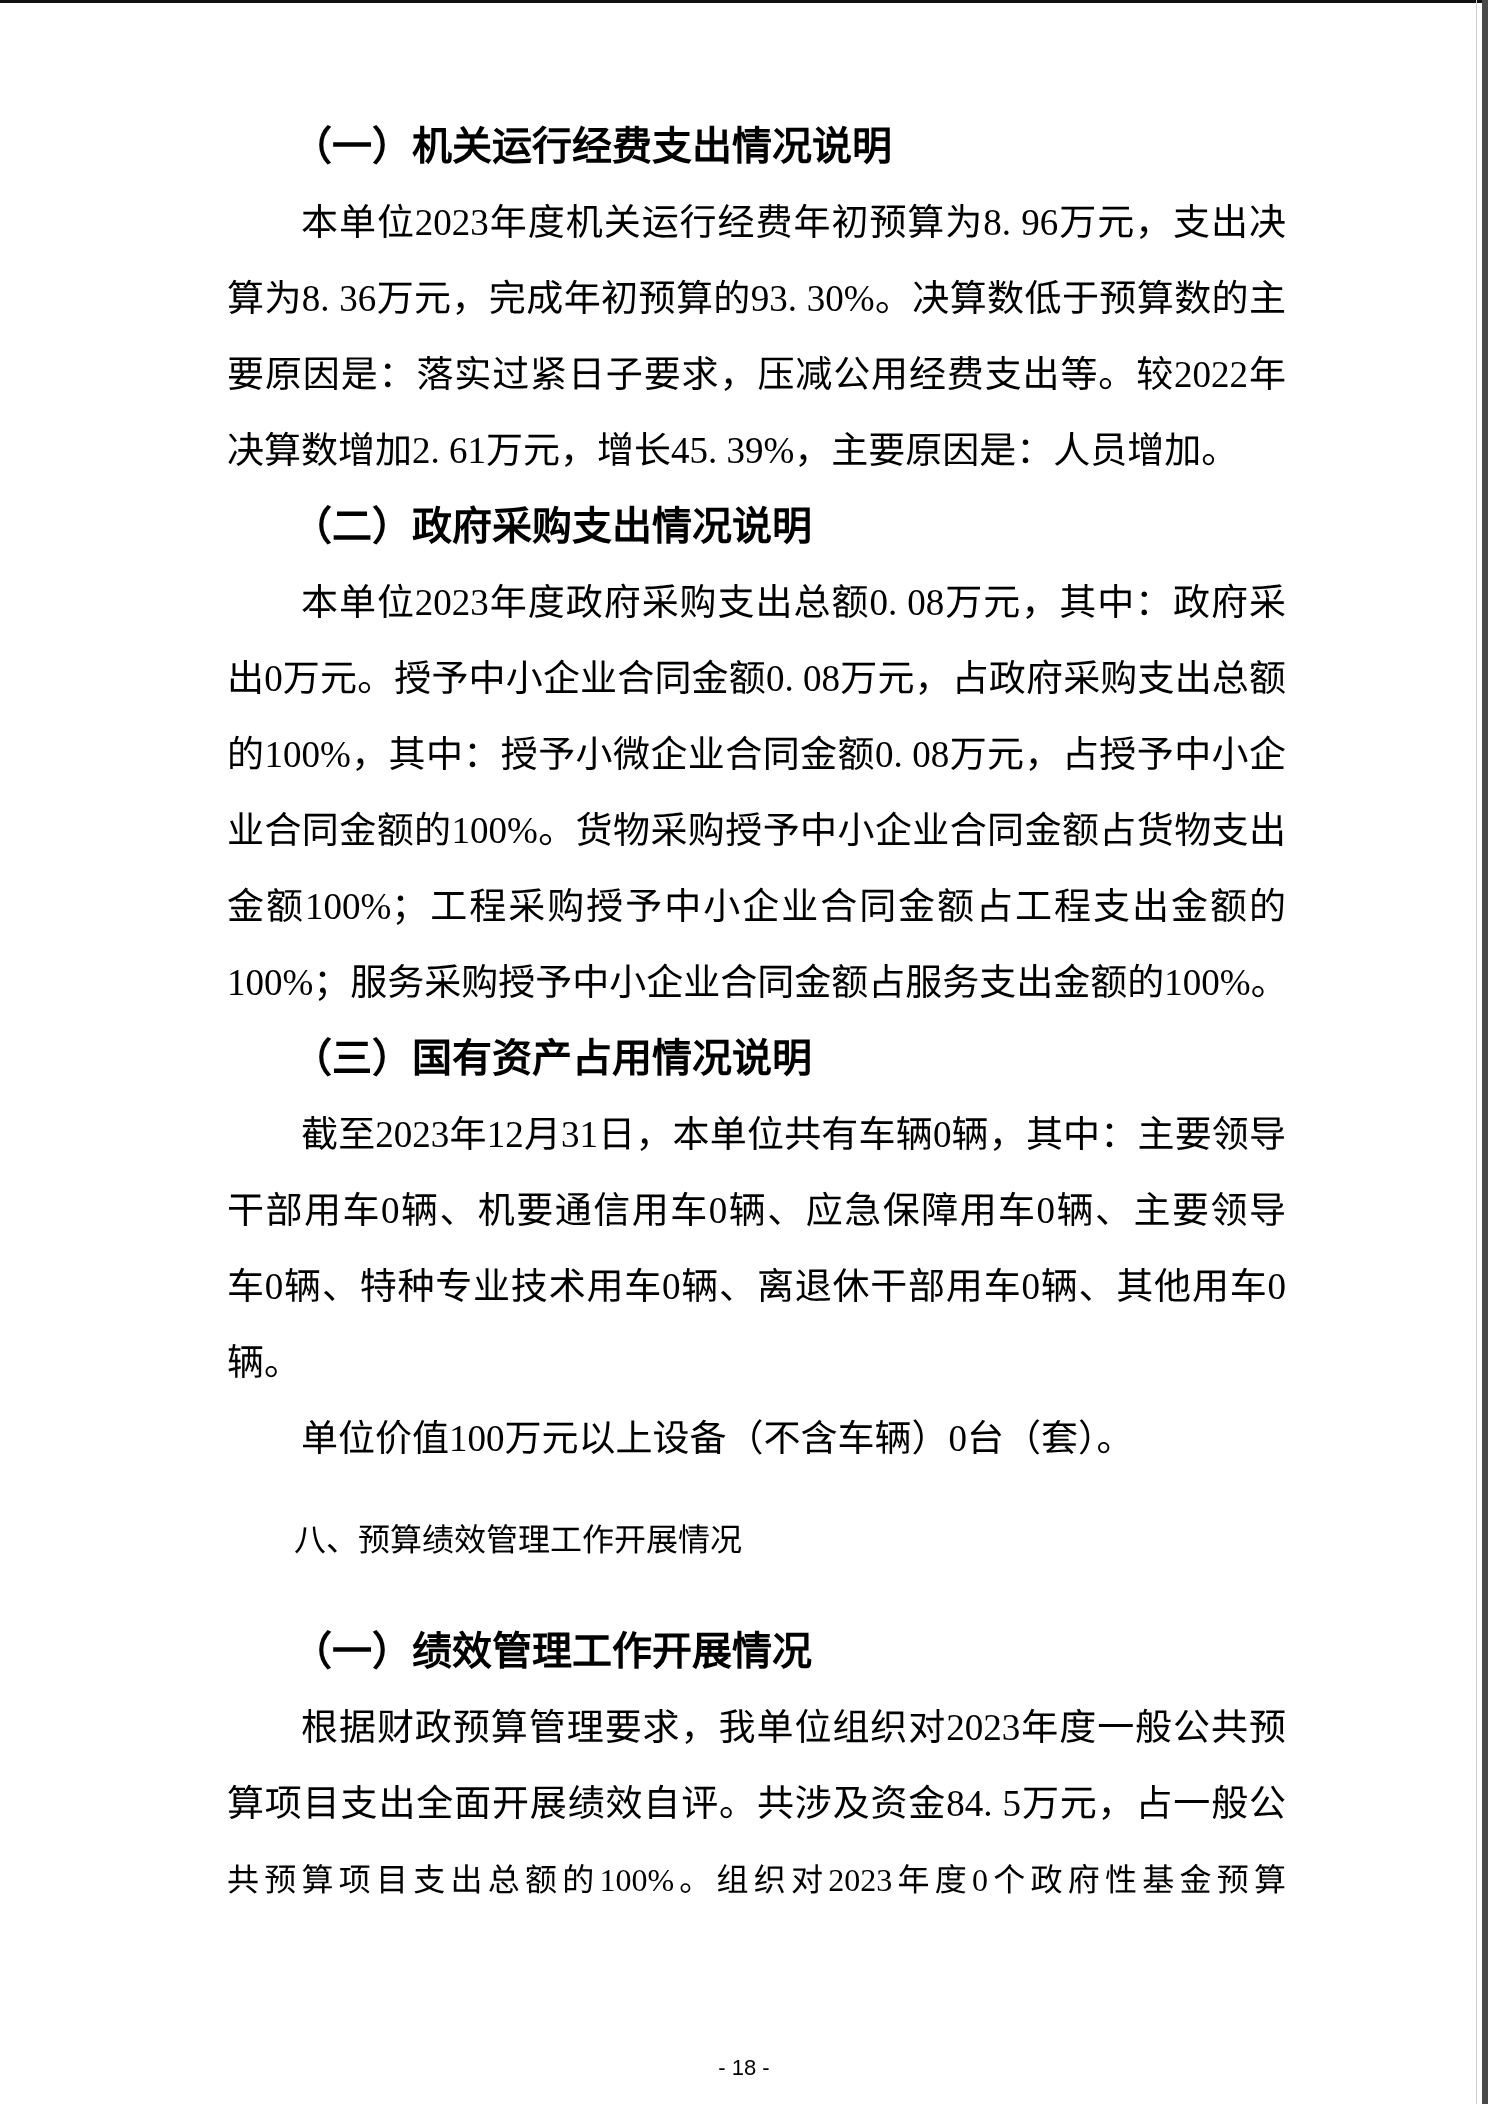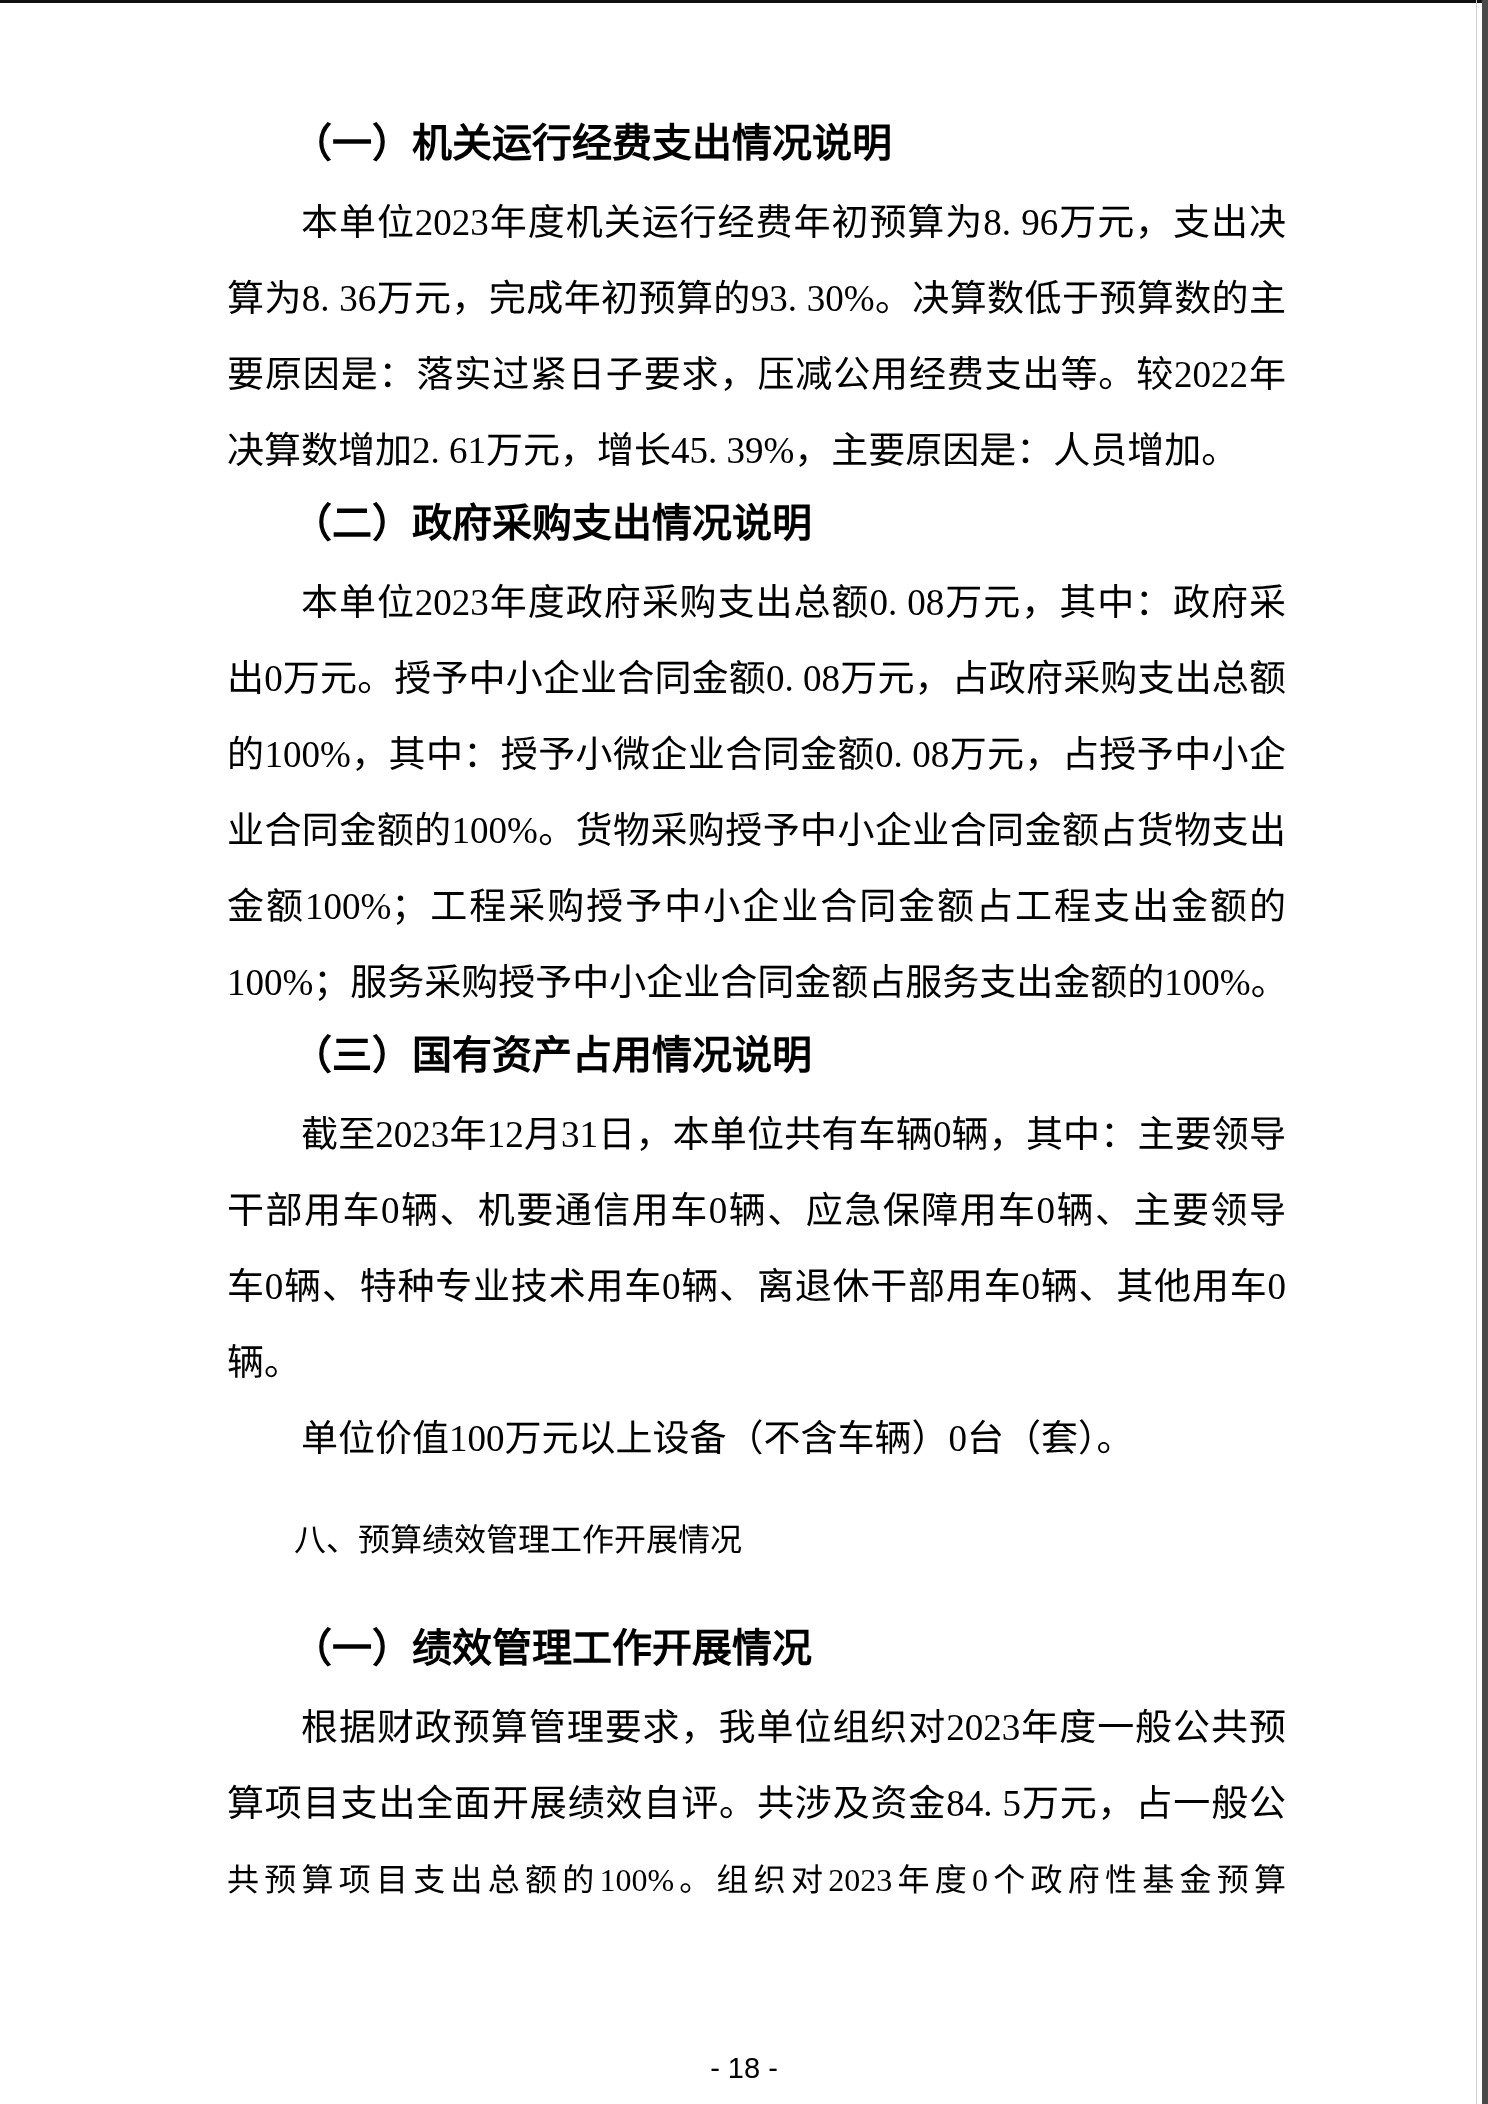--- a/index.html
+++ b/index.html
@@ -41,37 +41,37 @@
     text-align:left;
     -moz-text-align-last:left;
     text-align-last:left;
   }
   .line.tight{font-size:32px;}
   .sec-heading{
     height:76px;line-height:76px;
     padding-left:74px;
     font-size:40px;
     font-weight:700;
-    font-family:Liberation Mono, monospace;
+    font-family:Liberation Serif, serif;
     text-align:left;white-space:nowrap;
   }
   .major-heading{
     height:82px;line-height:82px;
     margin-top:22px;margin-bottom:33px;
     padding-left:76px;
     font-size:32px;
     font-weight:400;
     font-family:"Liberation Serif","DejaVu Serif",serif;
     text-align:left;white-space:nowrap;
   }
   .page-footer{
     position:absolute;left:0;top:2046px;width:1488px;height:44px;
     line-height:44px;
     text-align:center;
-    font-size:29px;
+    font-size:22px;
     font-family:"Liberation Sans","DejaVu Sans",sans-serif;
     color:#000;
   }
 </style>
 </head>
 <body>
 
 <div class="page">
   <div class="edge-top"></div>
   <div class="edge-right-hairline"></div>

